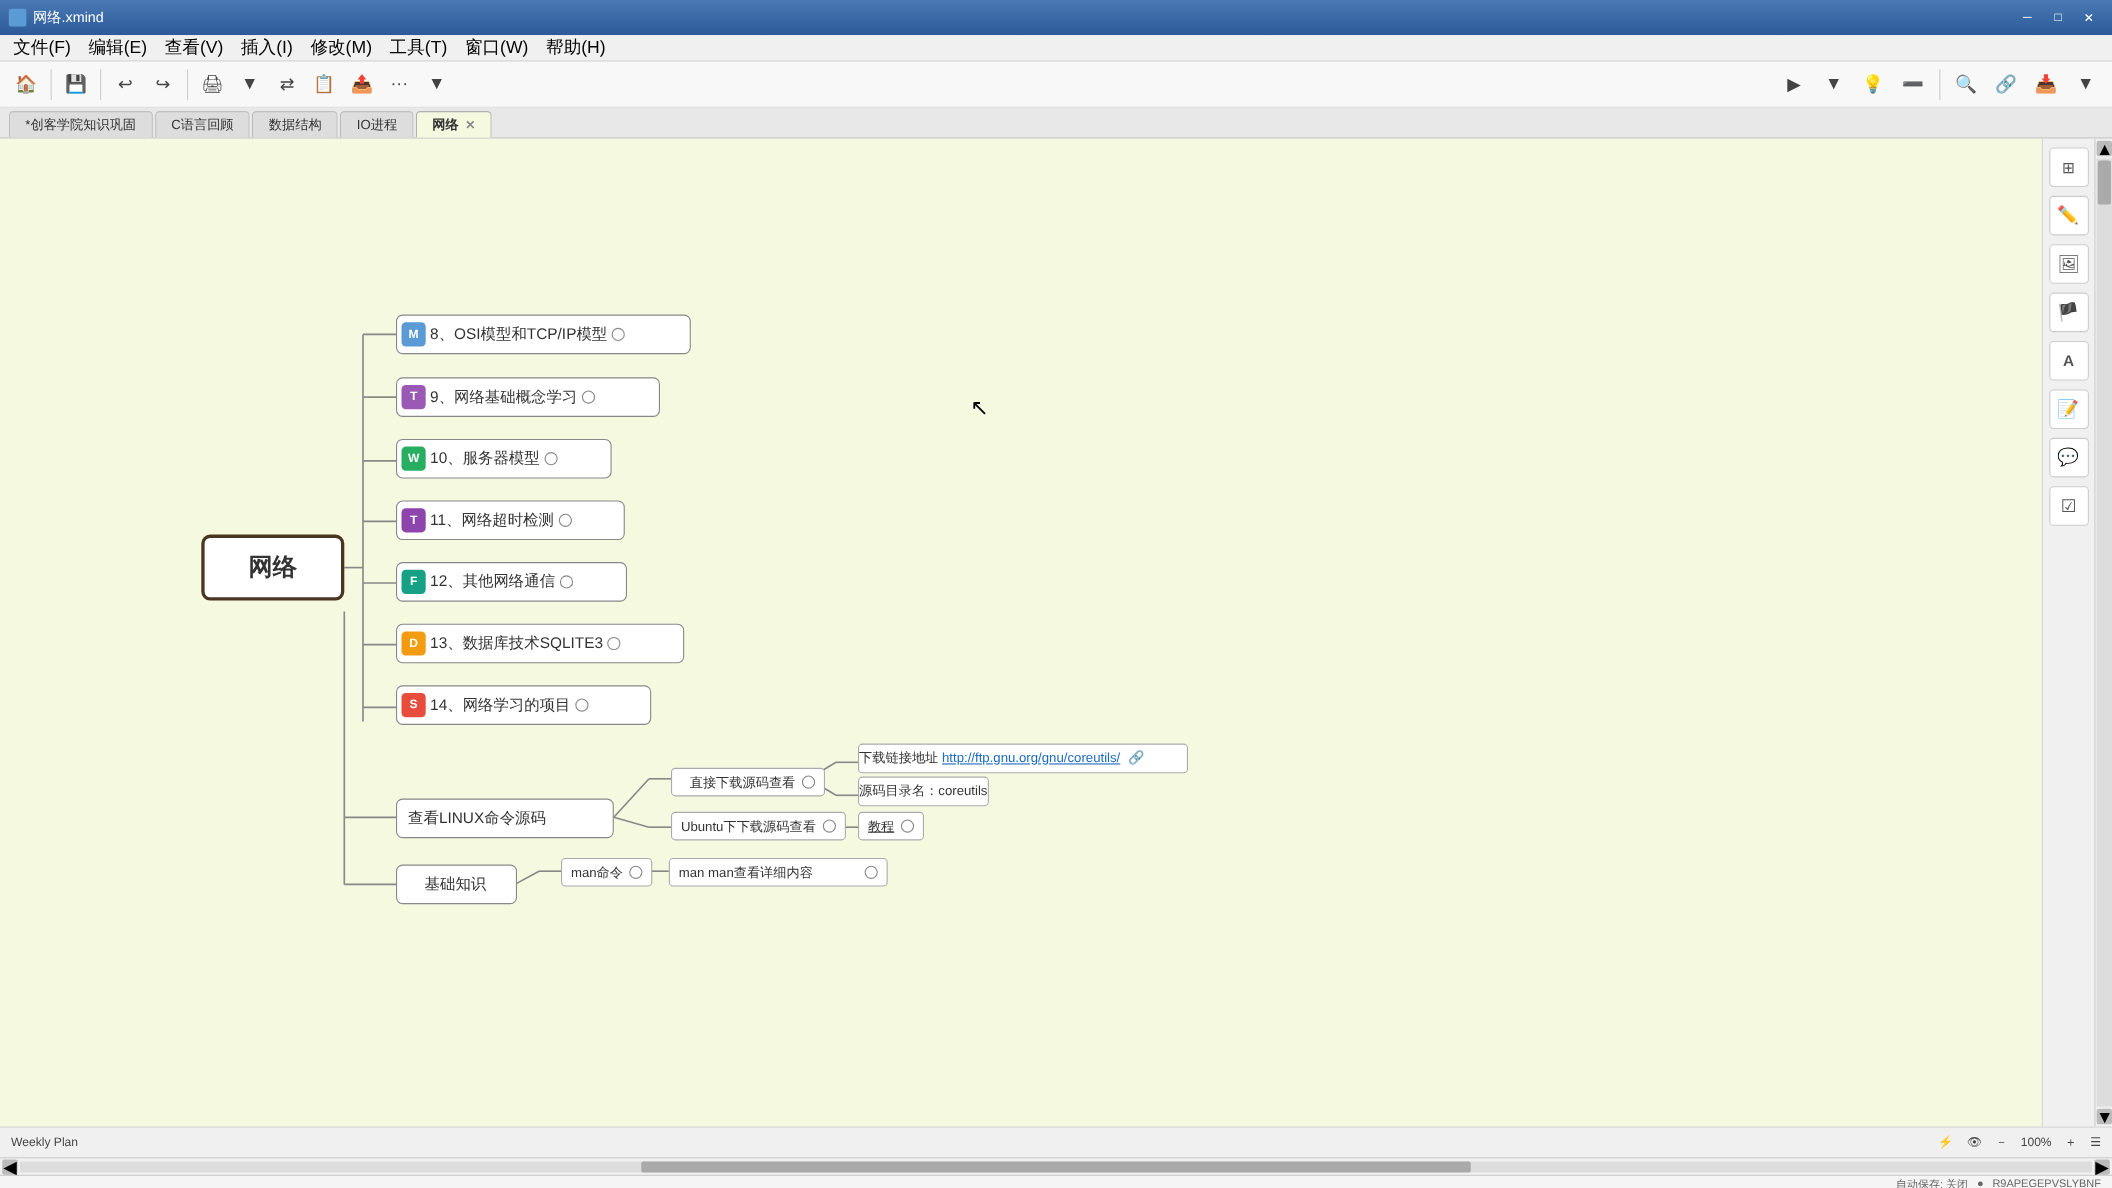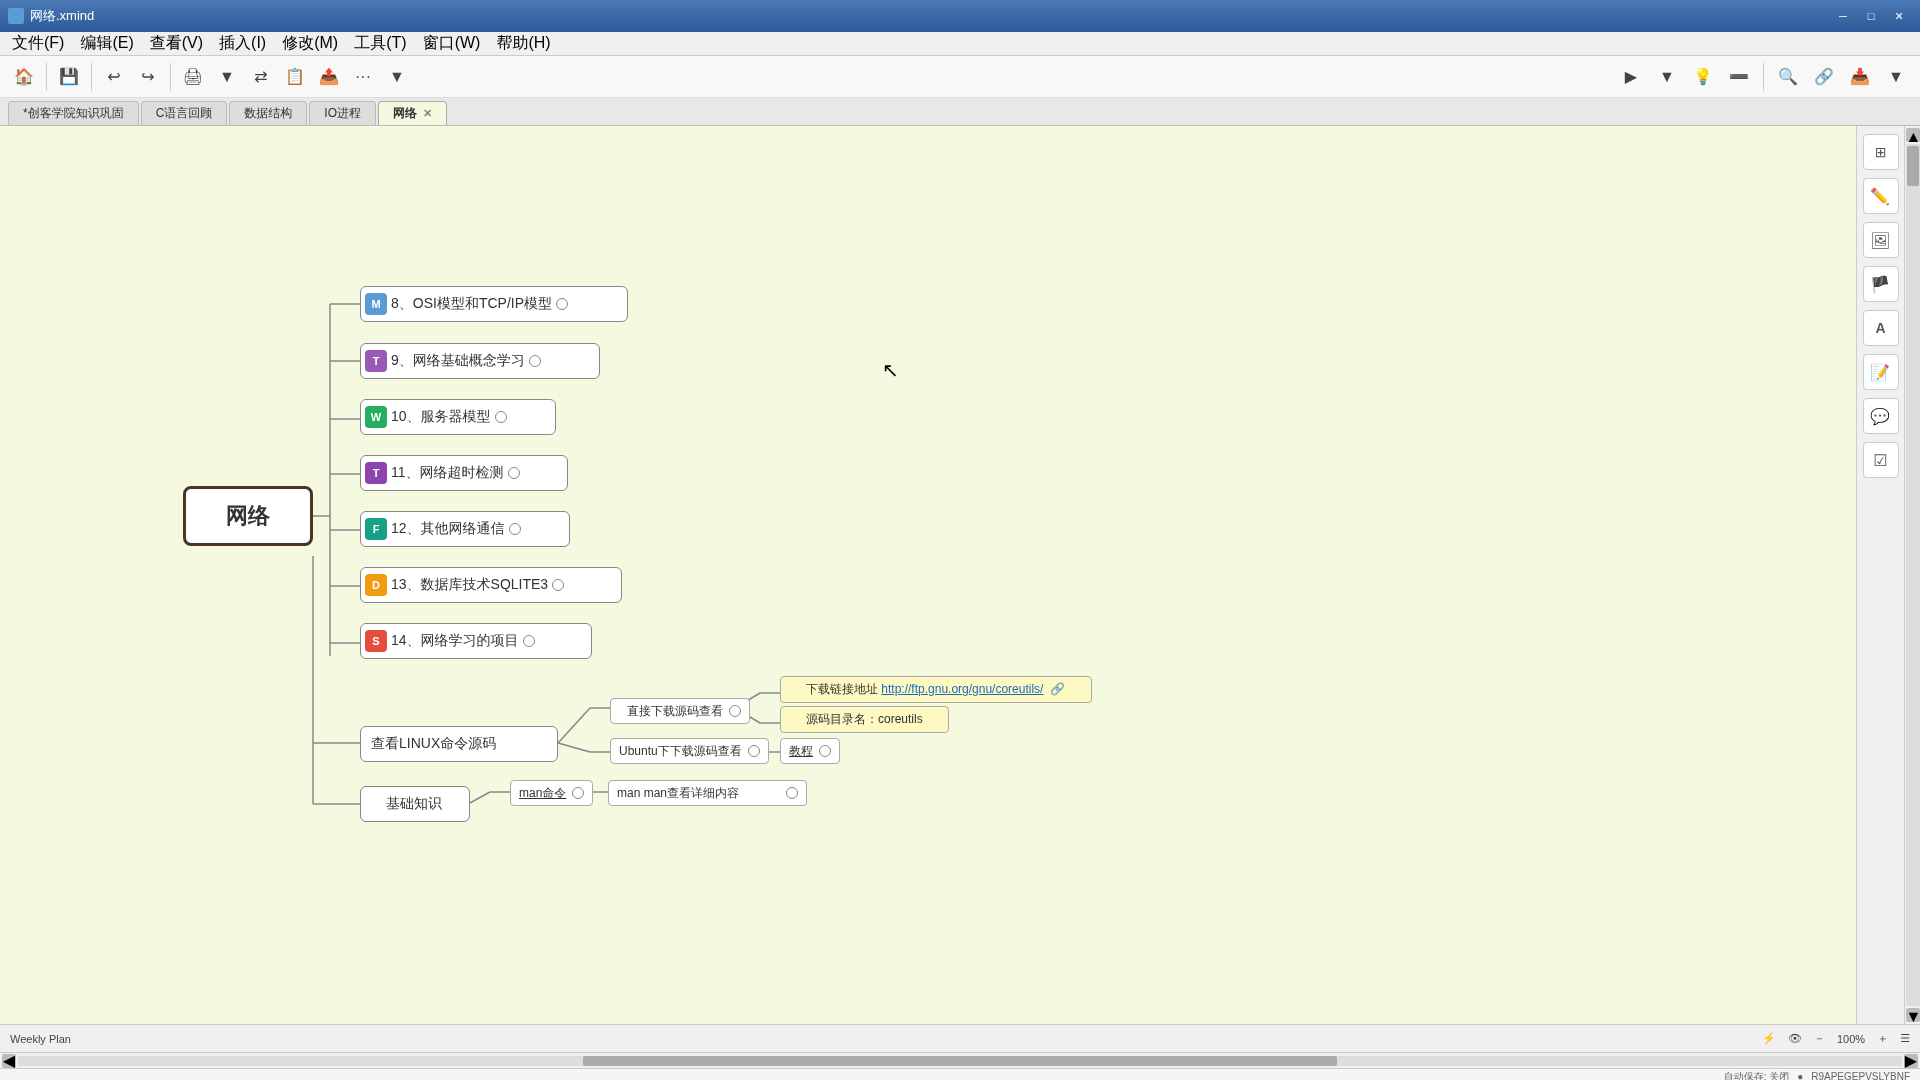--- a/index.html
+++ b/index.html
@@ -189,22 +189,22 @@
       background: white;
       font-size: 12px;
       color: #333;
     }
 
     
     .info-box {
       position: absolute;
       border: 1px solid #aaa;
       border-radius: 4px;
-      background: #fef9c3;
-      padding: 4px 25px;
+      background: #ffffff;
+      padding: 4px 0;
       font-size: 12px;
       color: #333;
     }
   </style>
 </head>
 <body>
 
 <div id="titlebar">
   <span class="title-icon"></span>
   <span>网络.xmind</span>
@@ -389,21 +389,21 @@
     </div>
 
     <div class="info-box" style="left:780px; top:580px;">
       <span>源码目录名：coreutils</span>
     </div>
 
     <div class="mind-node" style="left:360px; top:660px; width:110px;padding-left:19px;">
       <span style="padding-left:6px;">基础知识</span>
     </div>
 
-    <div class="small-node" style="left:510px; top:654px;text-decoration:underline;">
+    <div class="small-node" style="left:510px; top:654px;">
       <span>man命令</span>
       <div style="width:12px;height:12px;border-radius:50%;border:1.5px solid #888;background:white;margin-left:6px;"></div>
     </div>
 
     <div class="small-node" style="left:608px; top:654px;gap:41px;">
       <span>man man查看详细内容</span>
       <div style="width:12px;height:12px;border-radius:50%;border:1.5px solid #888;background:white;margin-left:6px;"></div>
     </div>
 
     <div style="position:absolute; left:882px; top:232px; font-size:20px; pointer-events:none;">↖</div>

